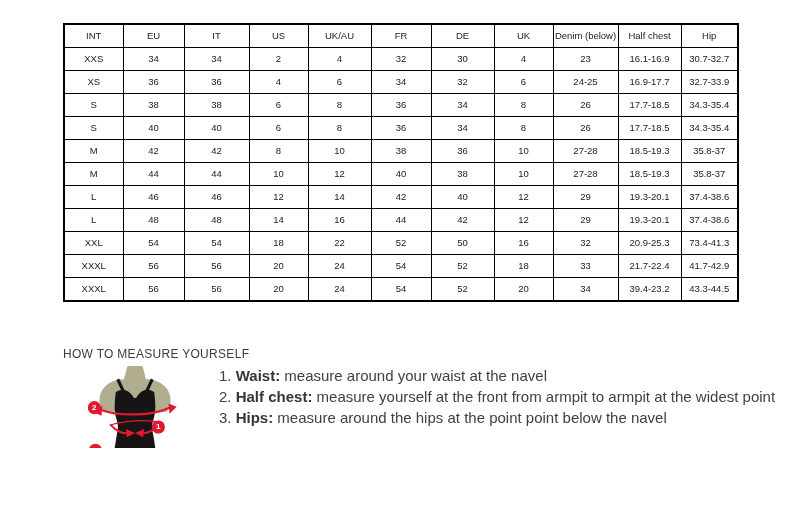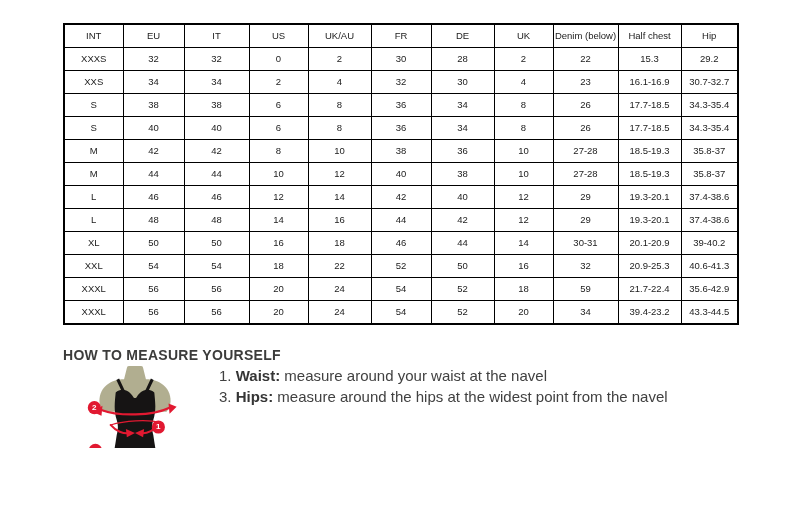--- a/index.html
+++ b/index.html
@@ -15,21 +15,21 @@
   }
   .size-table th,.size-table td{
     border:1px solid #000;height:22px;padding:0;
     text-align:center;vertical-align:middle;
     font-size:9.5px;font-weight:400;color:#1b1b1b;line-height:1;
     white-space:nowrap;overflow:hidden;
   }
   
   .measure-title{
     position:absolute;left:63px;top:347px;margin:0;
-    font-size:14px;font-weight:700;color:#3c3c3b;letter-spacing:.3px;
+    font-size:12px;font-weight:400;color:#3c3c3b;letter-spacing:.3px;
   }
   .measure-steps{
     position:absolute;left:176px;top:370px;
     font-size:15px;color:#414141;margin-left:43px;
   }
   .measure-steps .step{margin:0 0 9px 0;line-height:12px;white-space:nowrap;}
   .measure-steps .step b{font-weight:700;color:#353535;}
   svg.figure{position:absolute;left:79px;top:364px;}
 </style>
 </head>
@@ -61,46 +61,46 @@
           <th>FR</th>
           <th>DE</th>
           <th>UK</th>
           <th>Denim (below)</th>
           <th>Half chest</th>
           <th>Hip</th>
         </tr>
       </thead>
     <tbody>
         <tr>
-          <td>XXXS</td>
-          <td>32</td>
-          <td>32</td>
-          <td>0</td>
-          <td>2</td>
-          <td>30</td>
-          <td>28</td>
-          <td>2</td>
-          <td>22</td>
-          <td>15.3</td>
-          <td>29.2</td>
-        </tr>
-        <tr>
           <td>XXS</td>
           <td>34</td>
           <td>34</td>
           <td>2</td>
           <td>4</td>
           <td>32</td>
           <td>30</td>
           <td>4</td>
           <td>23</td>
           <td>16.1-16.9</td>
           <td>30.7-32.7</td>
         </tr>
         <tr>
+          <td>XS</td>
+          <td>36</td>
+          <td>36</td>
+          <td>4</td>
+          <td>6</td>
+          <td>34</td>
+          <td>32</td>
+          <td>6</td>
+          <td>24-25</td>
+          <td>16.9-17.7</td>
+          <td>32.7-33.9</td>
+        </tr>
+        <tr>
           <td>S</td>
           <td>38</td>
           <td>38</td>
           <td>6</td>
           <td>8</td>
           <td>36</td>
           <td>34</td>
           <td>8</td>
           <td>26</td>
           <td>17.7-18.5</td>
@@ -163,59 +163,46 @@
           <td>48</td>
           <td>48</td>
           <td>14</td>
           <td>16</td>
           <td>44</td>
           <td>42</td>
           <td>12</td>
           <td>29</td>
           <td>19.3-20.1</td>
           <td>37.4-38.6</td>
-        </tr>
-        <tr>
-          <td>XL</td>
-          <td>50</td>
-          <td>50</td>
-          <td>16</td>
-          <td>18</td>
-          <td>46</td>
-          <td>44</td>
-          <td>14</td>
-          <td>30-31</td>
-          <td>20.1-20.9</td>
-          <td>39-40.2</td>
         </tr>
         <tr>
           <td>XXL</td>
           <td>54</td>
           <td>54</td>
           <td>18</td>
           <td>22</td>
           <td>52</td>
           <td>50</td>
           <td>16</td>
           <td>32</td>
           <td>20.9-25.3</td>
-          <td>40.6-41.3</td>
+          <td>73.4-41.3</td>
         </tr>
         <tr>
           <td>XXXL</td>
           <td>56</td>
           <td>56</td>
           <td>20</td>
           <td>24</td>
           <td>54</td>
           <td>52</td>
           <td>18</td>
-          <td>59</td>
+          <td>33</td>
           <td>21.7-22.4</td>
-          <td>35.6-42.9</td>
+          <td>41.7-42.9</td>
         </tr>
         <tr>
           <td>XXXL</td>
           <td>56</td>
           <td>56</td>
           <td>20</td>
           <td>24</td>
           <td>54</td>
           <td>52</td>
           <td>20</td>
@@ -223,21 +210,22 @@
           <td>39.4-23.2</td>
           <td>43.3-44.5</td>
         </tr>
       </tbody>
   </table>
 
   <h3 class="measure-title">HOW TO MEASURE YOURSELF</h3>
 
   <div class="measure-steps">
       <div class="step"><span>1.</span> <b>Waist:</b> <span>measure around your waist at the navel</span></div>
-      <div class="step"><span>3.</span> <b>Hips:</b> <span>measure around the hips at the widest point from the navel</span></div>
+      <div class="step"><span>2.</span> <b>Half chest:</b> <span>measure yourself at the front from armpit to armpit at the widest point</span></div>
+      <div class="step"><span>3.</span> <b>Hips:</b> <span>measure around the hips at the point point below the navel</span></div>
     </div>
 
   <svg class="figure" width="112" height="127" viewBox="0 0 110 125">
 
     <g>
       <path d="M47,4 Q47,2 49,2 L61,2 Q63,2 63,4 L66,16 L44,16 Z" fill="#b1ae90"></path>
       <path d="M20,36 C20,23 31,15 44,15 L66,15 C79,15 90,23 90,36
                C90,41 88,45 86,47 L24,47 C22,45 20,41 20,36 Z" fill="#b1ae90"></path>
       <rect x="34" y="92" width="19" height="30" rx="3" fill="#b1ae90"></rect>
       <rect x="57" y="92" width="19" height="30" rx="3" fill="#b1ae90"></rect>

